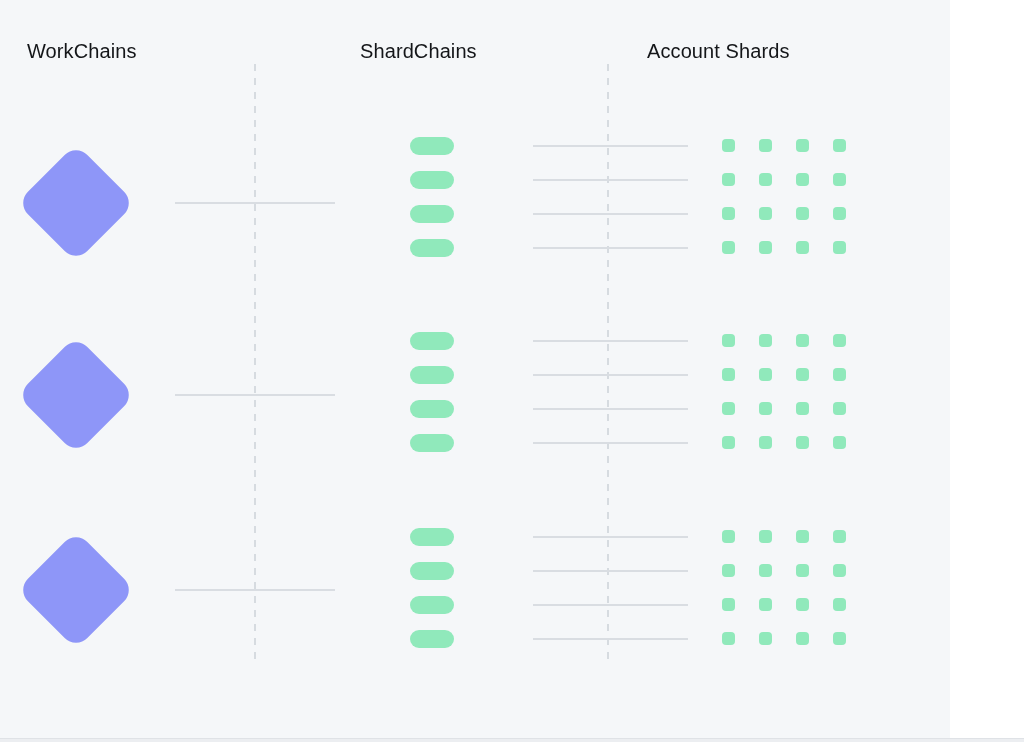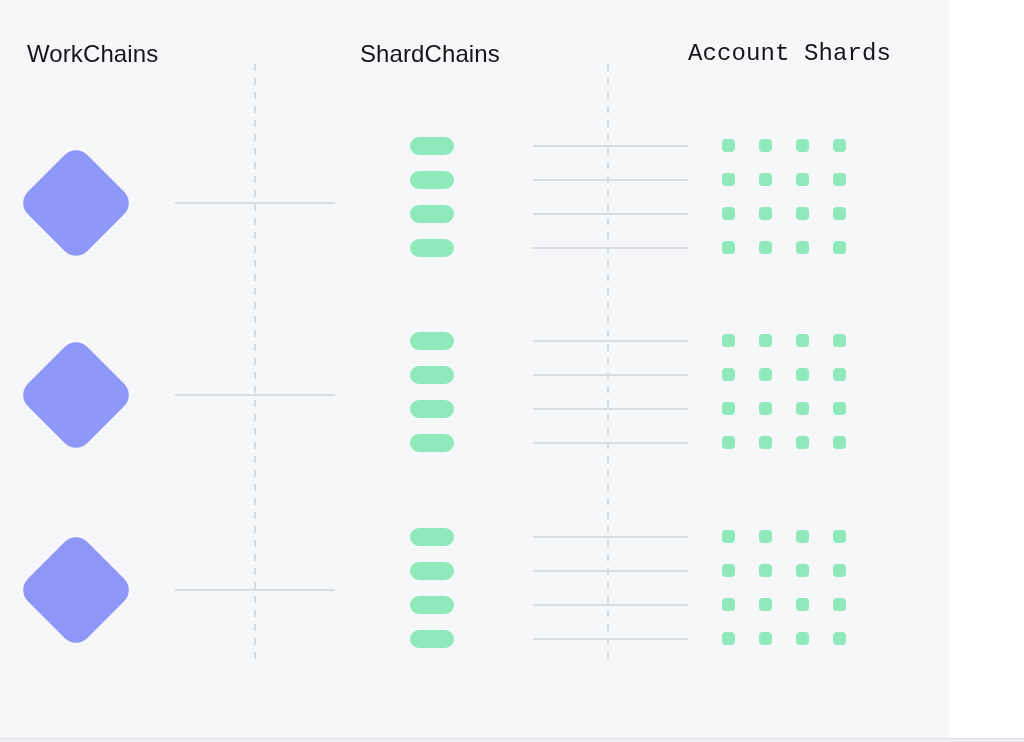--- a/index.html
+++ b/index.html
@@ -27,29 +27,29 @@
     background:var(--bg);
   }
   .bottom-edge{
     position:absolute;left:0;top:738px;width:1024px;height:4px;
     background:#eceef1;
     border-top:1px solid #dfe2e6;
     box-sizing:border-box;
   }
   .header{
     position:absolute;
-    font-size:24px;
+    font-size:20px;
     font-weight:500;
     letter-spacing:0.1px;
     color:var(--text);
     top:40px;
   }
   .h-work{left:27px;}
   .h-shard{left:360px;}
-  .h-account{left:688px;font-family:Liberation Mono, monospace;}
+  .h-account{left:647px;}
   .dash{
     position:absolute;
     top:64px;
     width:2px;
     height:596px;
     background:repeating-linear-gradient(to bottom, var(--dash) 0 7px, transparent 7px 14px);
   }
   .d1{left:254px;}
   .d2{left:607px;}
   .diamond{

